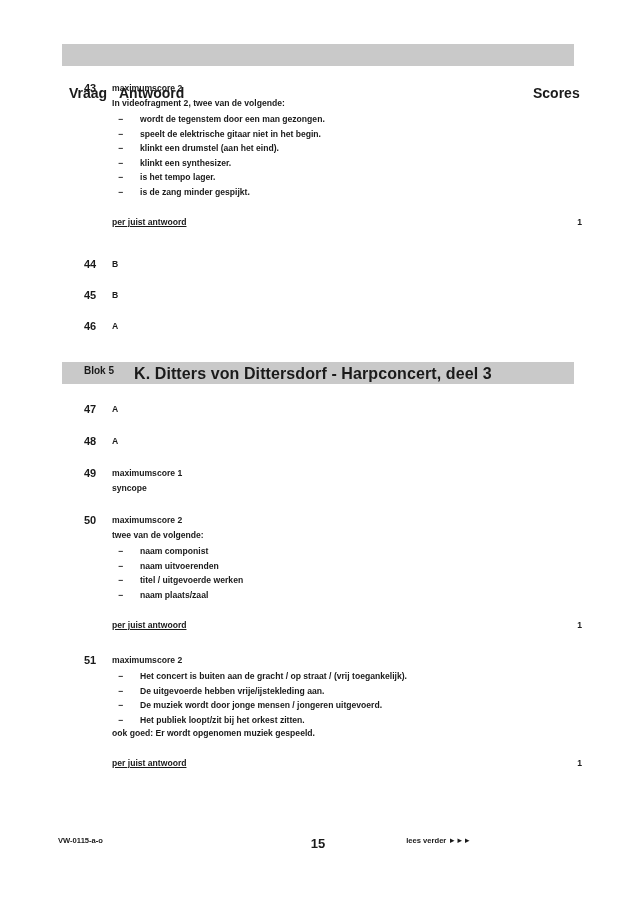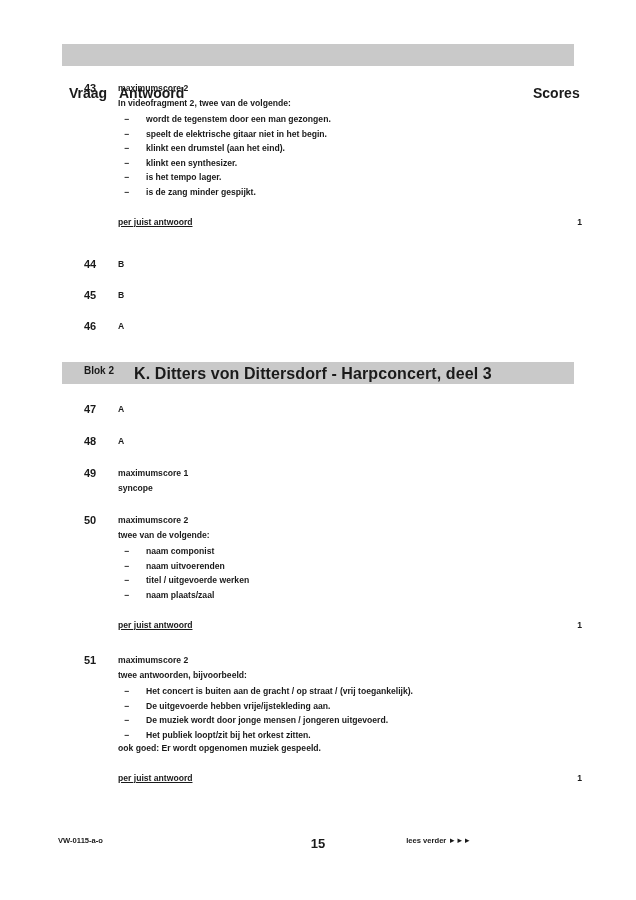--- a/index.html
+++ b/index.html
@@ -61,21 +61,21 @@
   }
   .qnum {
     position: absolute;
     left: 22px;
     width: 30px;
     font-weight: bold;
     font-size: 11px;
   }
   .qbody {
     position: absolute;
-    left: 56px;
+    left: 50px;
     right: 0;
   }
   .bold { font-weight: bold; }
   .lead { font-weight: bold; }
   .sub  { font-weight: bold; }
 
   ul.blist {
     list-style: none;
     margin: 0;
     padding: 0;
@@ -199,21 +199,21 @@
   </div>
 
   <div class="row" style="top:320px;">
     <div class="qnum">46</div>
     <div class="qbody bold">A</div>
   </div>
 
   <div class="blockbar" style="top:362px;">
     <div class="inner"></div>
   </div>
-  <div class="blocknum" style="top:365px;">Blok 2</div>
+  <div class="blocknum" style="top:365px;">Blok 5</div>
   <div class="blocktitle" style="top:365px; left:134px;">K. Ditters von Dittersdorf - Harpconcert, deel 3</div>
 
   <div class="row" style="top:403px;">
     <div class="qnum">47</div>
     <div class="qbody bold">A</div>
   </div>
 
   <div class="row" style="top:435px;">
     <div class="qnum">48</div>
     <div class="qbody bold">A</div>
@@ -242,21 +242,20 @@
         <span>per juist antwoord</span>
         <span class="pts">1</span>
       </div>
     </div>
   </div>
 
   <div class="row" style="top:654px;">
     <div class="qnum">51</div>
     <div class="qbody">
       <div class="lead">maximumscore 2</div>
-      <div class="sub" style="margin-top:2px;">twee antwoorden, bijvoorbeeld:</div>
       <ul class="blist" style="margin-top:2px;">
         <li><span class="dash">−</span><span>Het concert is buiten aan de gracht / op straat / (vrij toegankelijk).</span></li>
         <li><span class="dash">−</span><span>De uitgevoerde hebben vrije/ijstekleding aan.</span></li>
         <li><span class="dash">−</span><span>De muziek wordt door jonge mensen / jongeren uitgevoerd.</span></li>
         <li><span class="dash">−</span><span>Het publiek loopt/zit bij het orkest zitten.</span></li>
       </ul>
       <div class="sub">ook goed: Er wordt opgenomen muziek gespeeld.</div>
       <div class="scoreline" style="margin-top:17px;">
         <span>per juist antwoord</span>
         <span class="pts">1</span>

